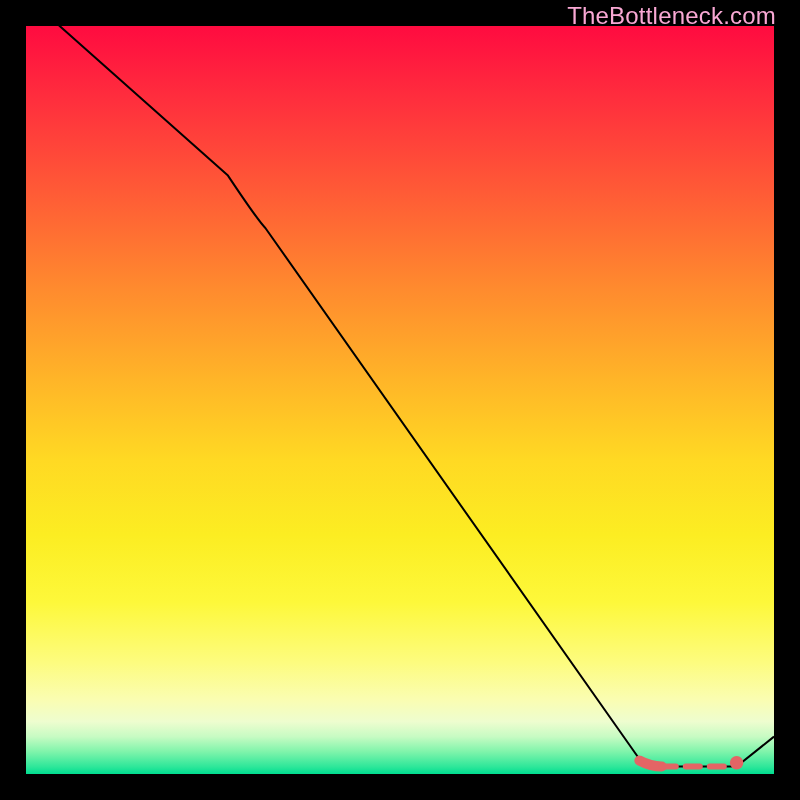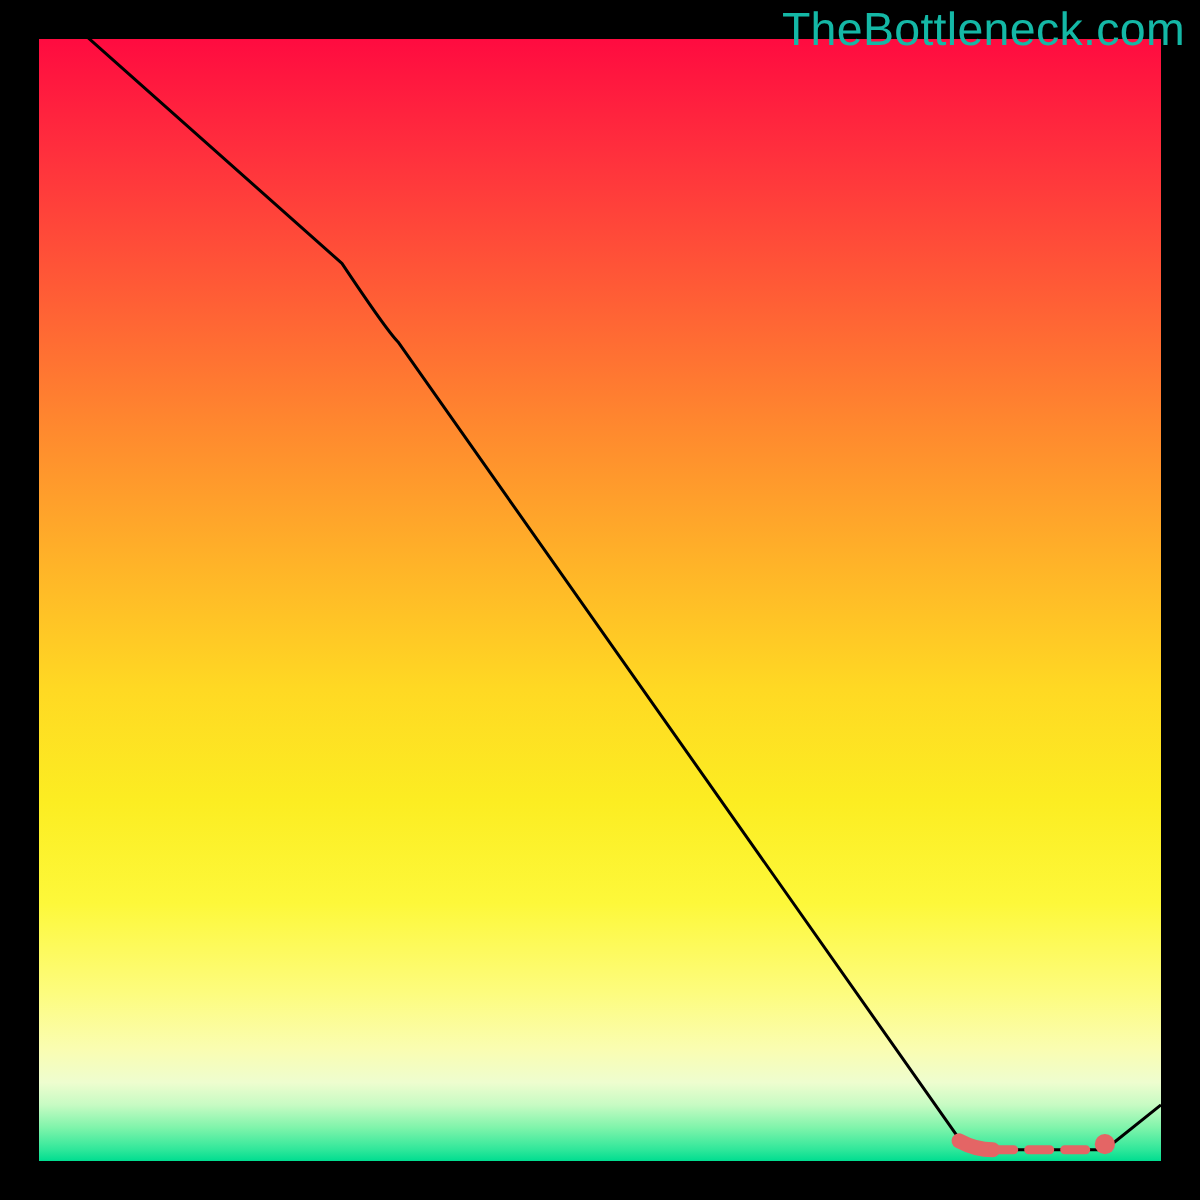--- a/index.html
+++ b/index.html
@@ -13,23 +13,23 @@
   }
   .wrapper {
     position: relative;
     width: 800px;
     height: 800px;
     background: #000;
   }
   .watermark {
     position: absolute;
     top: 2px;
-    right: 10px;
-    color: #14b8a6;
-    font-size: 31px;
+    right: 24px;
+    color: #f9a8d4;
+    font-size: 24px;
     font-weight: 500;
     letter-spacing: 0.2px;
     z-index: 5;
   }
   .plot-area {
     position: absolute;
     left: 26px;
     top: 26px;
     width: 748px;
     height: 748px;

